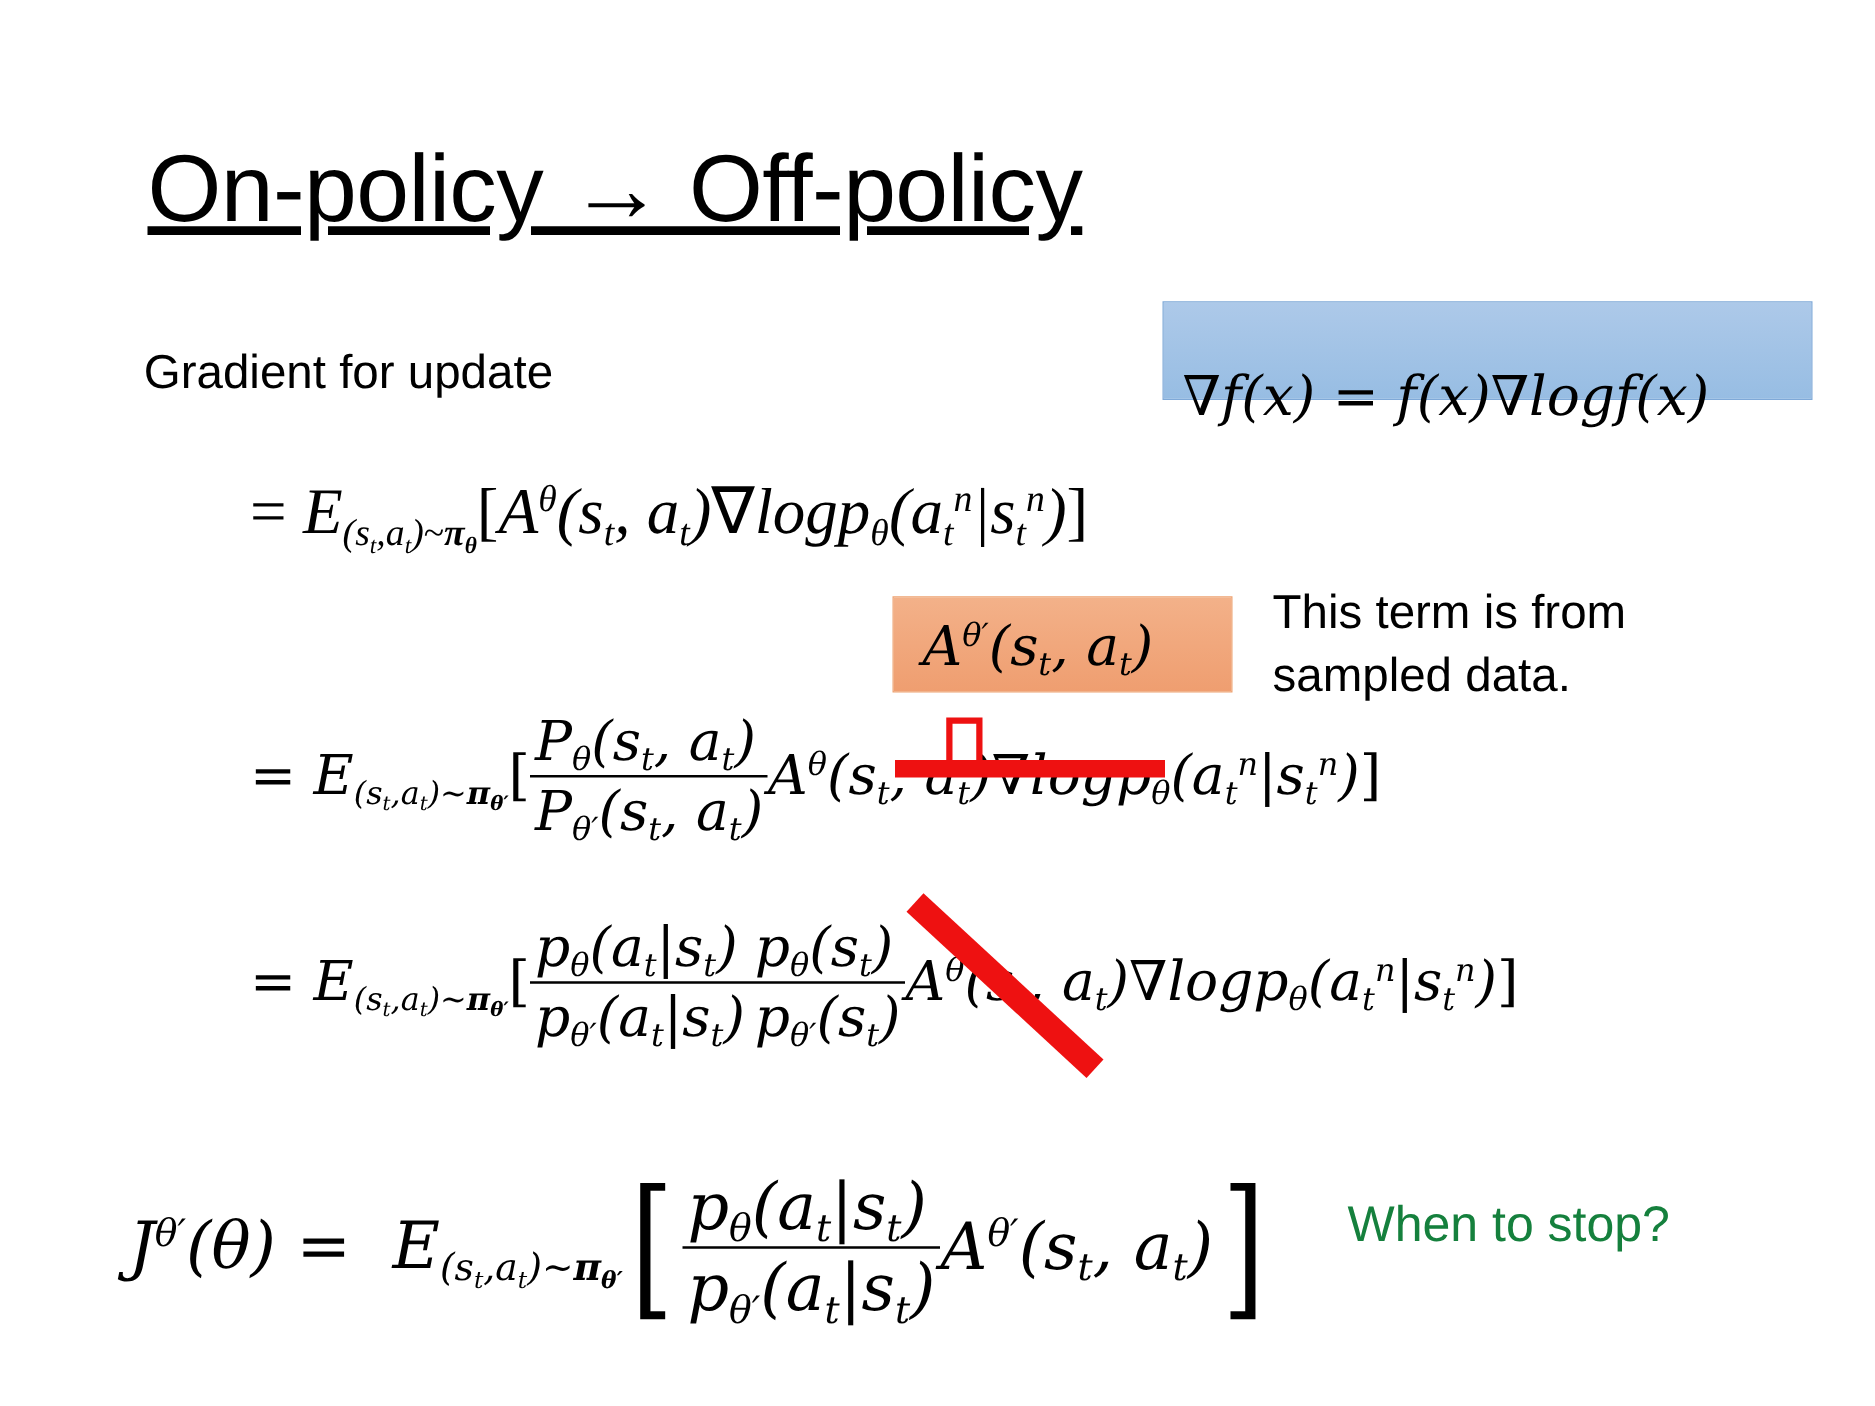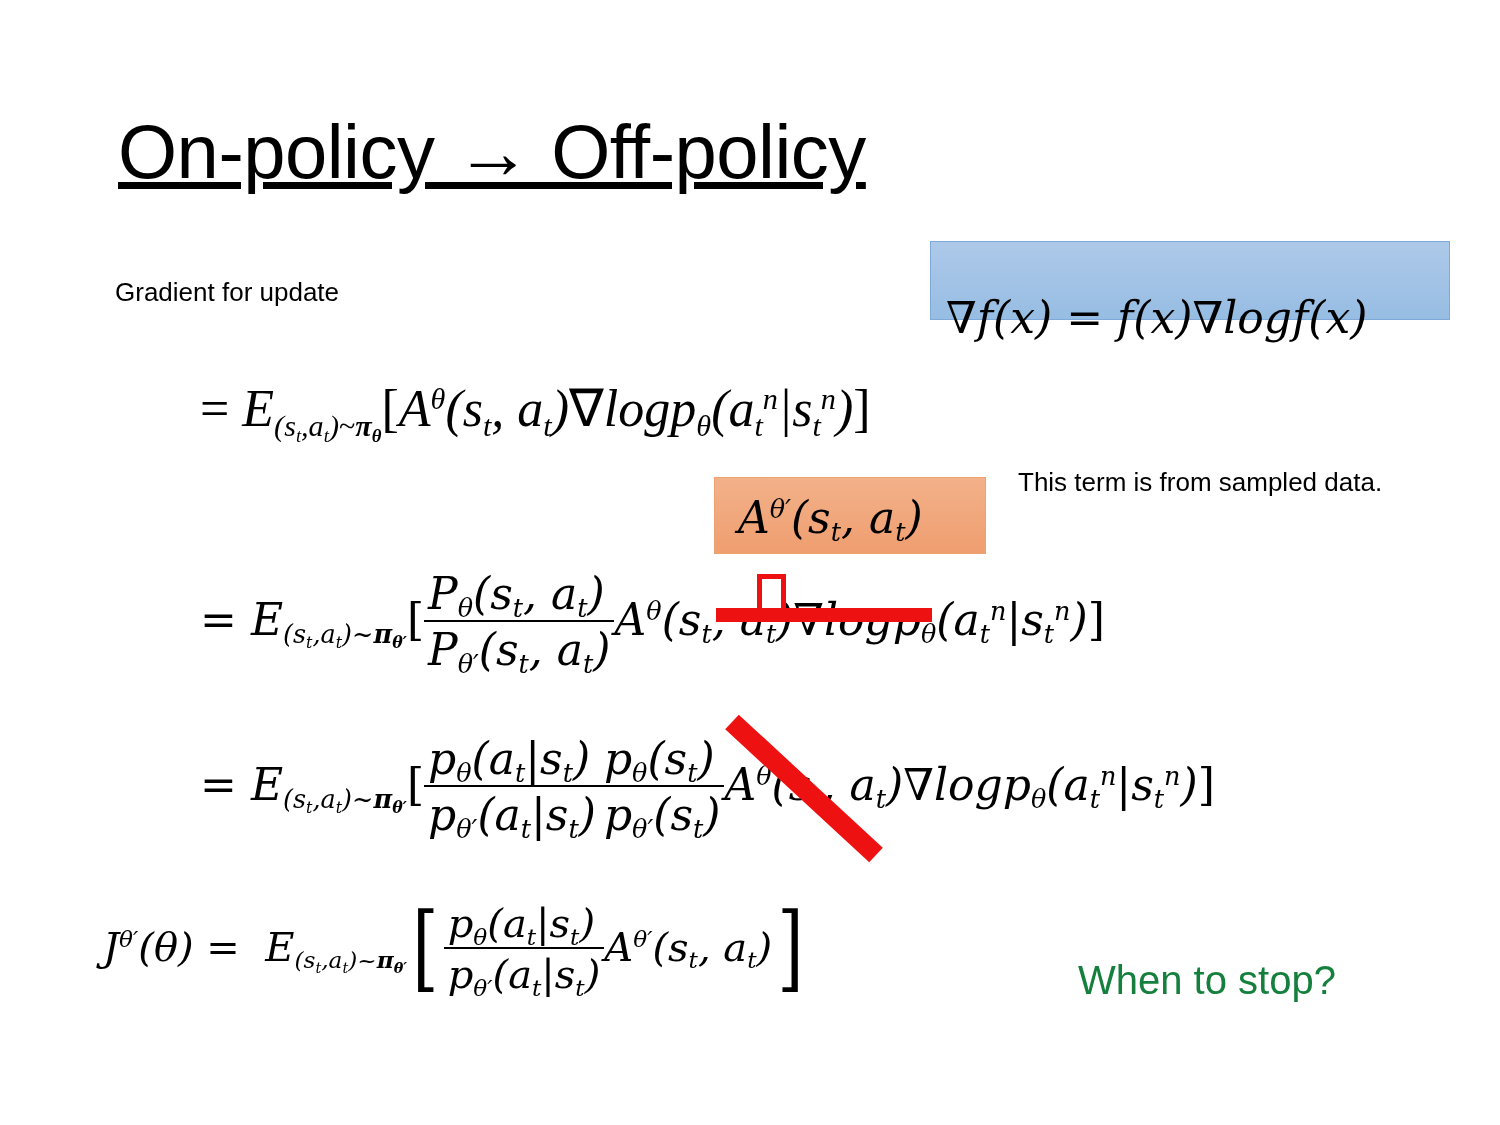--- a/index.html
+++ b/index.html
@@ -26,21 +26,21 @@
     font-weight: 400;
     letter-spacing: -0.5px;
     white-space: nowrap;
     font-family: "Liberation Sans", sans-serif;
     text-decoration: underline;
   }
 
   
   .plain-label {
     position: absolute;
-    font-size: 26px;
+    font-size: 38px;
     font-family: "Liberation Sans", sans-serif;
     white-space: nowrap;
   }
   #gradient-label { left: 115px; top: 277px; }
   #sampled-note {
     left: 1018px;
     top: 465px;
     line-height: 1.35;
     white-space: normal;
     width: 380px;
@@ -121,21 +121,21 @@
     position: relative;
     top: -0.03em;
     font-family: "DejaVu Serif", serif;
     transform: scaleX(0.72);
   }
 
   
   #eq-line-1 { left: 200px; top: 378px; font-size: 52px; font-family: Liberation Serif, serif; }
   #eq-line-2 { left: 200px; top: 570px; font-size: 44px; }
   #eq-line-3 { left: 200px; top: 735px; font-size: 44px; }
-  #eq-line-4 { left: 103px; top: 896px; font-size: 40px; }
+  #eq-line-4 { left: 103px; top: 930px; font-size: 52px; }
   #formula-blue-text {
     left: 946px;
     top: 252px;
     font-size: 44px;
     margin-top: 40px;
   }
   #adv-box-text {
     left: 738px;
     top: 492px;
     font-size: 44px;

